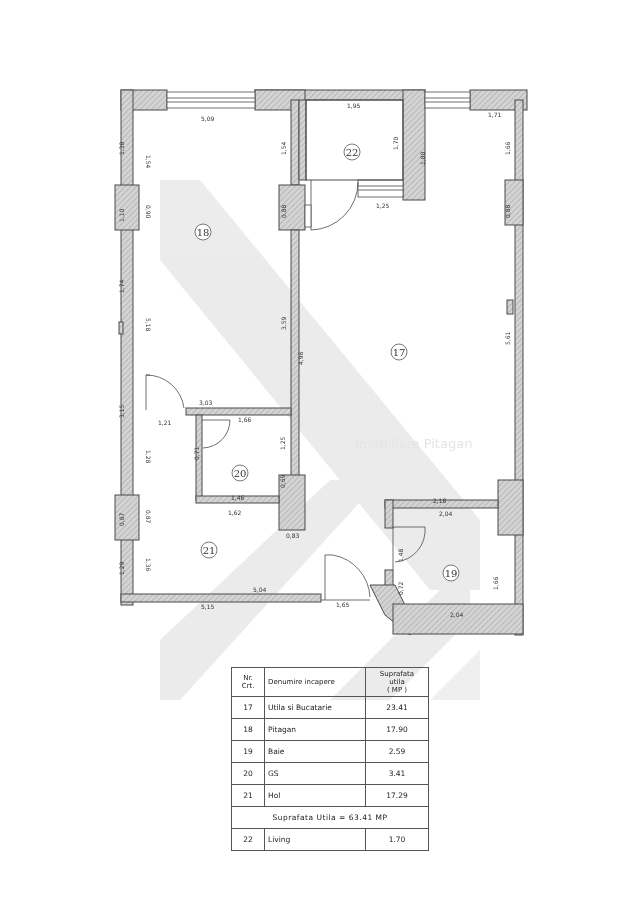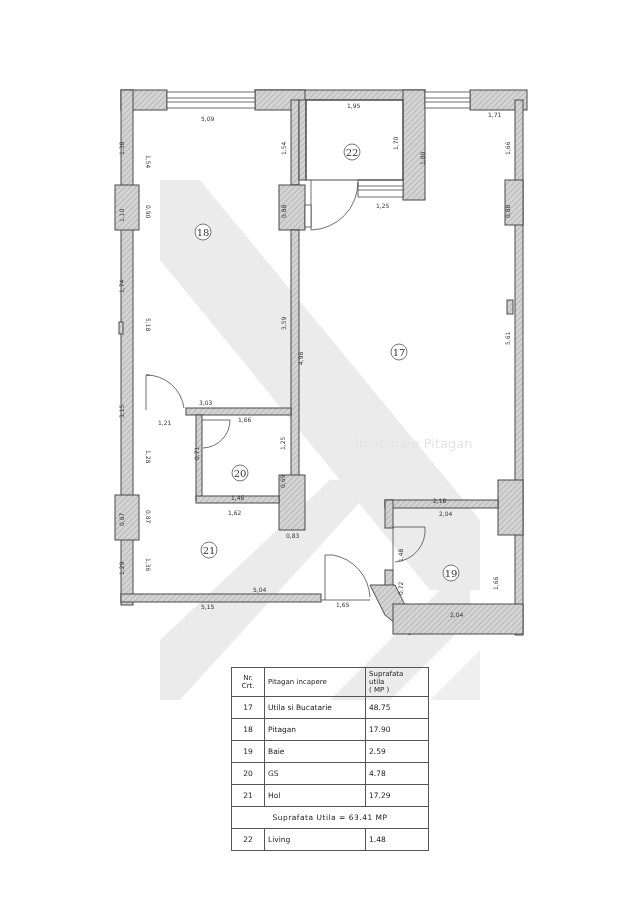--- a/index.html
+++ b/index.html
@@ -5,21 +5,21 @@
   html,body{margin:0;padding:0;background:#ffffff;}
   body{width:630px;height:900px;position:relative;overflow:hidden;font-family:"DejaVu Sans",sans-serif;}
   #plan{position:absolute;left:0;top:0;width:630px;height:900px;}
   .dim{font-family:"DejaVu Sans",sans-serif;font-size:6px;fill:#333;}
   .dimv{font-family:"DejaVu Sans",sans-serif;font-size:6px;fill:#333;}
   .roomnum{font-family:"DejaVu Serif",serif;font-size:10px;fill:#333;}
   .watermark-text{font-family:"DejaVu Sans",sans-serif;font-size:13px;fill:#e4e4e4;}
   #legend{position:absolute;left:231px;top:667px;width:198px;border-collapse:collapse;font-family:"DejaVu Sans",sans-serif;font-size:7.5px;color:#222;padding-left:44px;}
   #legend td{border:1px solid #555;height:21px;padding:0 3px;}
   #legend td.c{text-align:center;}
-  #legend td.r{}
+  #legend td.r{text-align:center;}
   #legend .hdr td{height:28px;font-size:7px;line-height:8px;}
   #legend .sum td{text-align:center;letter-spacing:0.5px;margin-top:32px;}
 </style>
 </head>
 <body>
 
 <svg id="plan" viewBox="0 0 630 900" xmlns="http://www.w3.org/2000/svg">
   <defs>
     <pattern id="hatch" patternUnits="userSpaceOnUse" width="4" height="4" patternTransform="rotate(45)">
       <rect width="4" height="4" fill="#d4d4d4"></rect>
@@ -189,54 +189,54 @@
   </g>
 </svg>
 
 <table id="legend">
   <tbody>
       <tr class="hdr">
     <td class="c" style="width:26px">
       <div>Nr.</div>
       <div>Crt.</div>
     </td>
-    <td><span>Pitagan incapere</span></td>
+    <td><span>Denumire incapere</span></td>
     <td class="r" style="width:56px">
       <div>Suprafata</div>
       <div>utila</div>
       <div>( MP )</div>
     </td>
   </tr>
   <tr>
     <td class="c">17</td>
     <td>Utila si Bucatarie</td>
-    <td class="r">48.75</td>
+    <td class="r">23.41</td>
   </tr>
   <tr>
     <td class="c">18</td>
     <td>Pitagan</td>
     <td class="r">17.90</td>
   </tr>
   <tr>
     <td class="c">19</td>
     <td>Baie</td>
     <td class="r">2.59</td>
   </tr>
   <tr>
     <td class="c">20</td>
     <td>GS</td>
-    <td class="r">4.78</td>
+    <td class="r">3.41</td>
   </tr>
   <tr>
     <td class="c">21</td>
     <td>Hol</td>
     <td class="r">17.29</td>
   </tr>
   <tr class="sum">
     <td colspan="3">Suprafata Utila  =  63.41  MP</td>
   </tr>
   <tr>
     <td class="c">22</td>
     <td>Living</td>
-    <td class="r">1.48</td>
+    <td class="r">1.70</td>
   </tr>
 </tbody>
   </table>
 
 </body></html>

